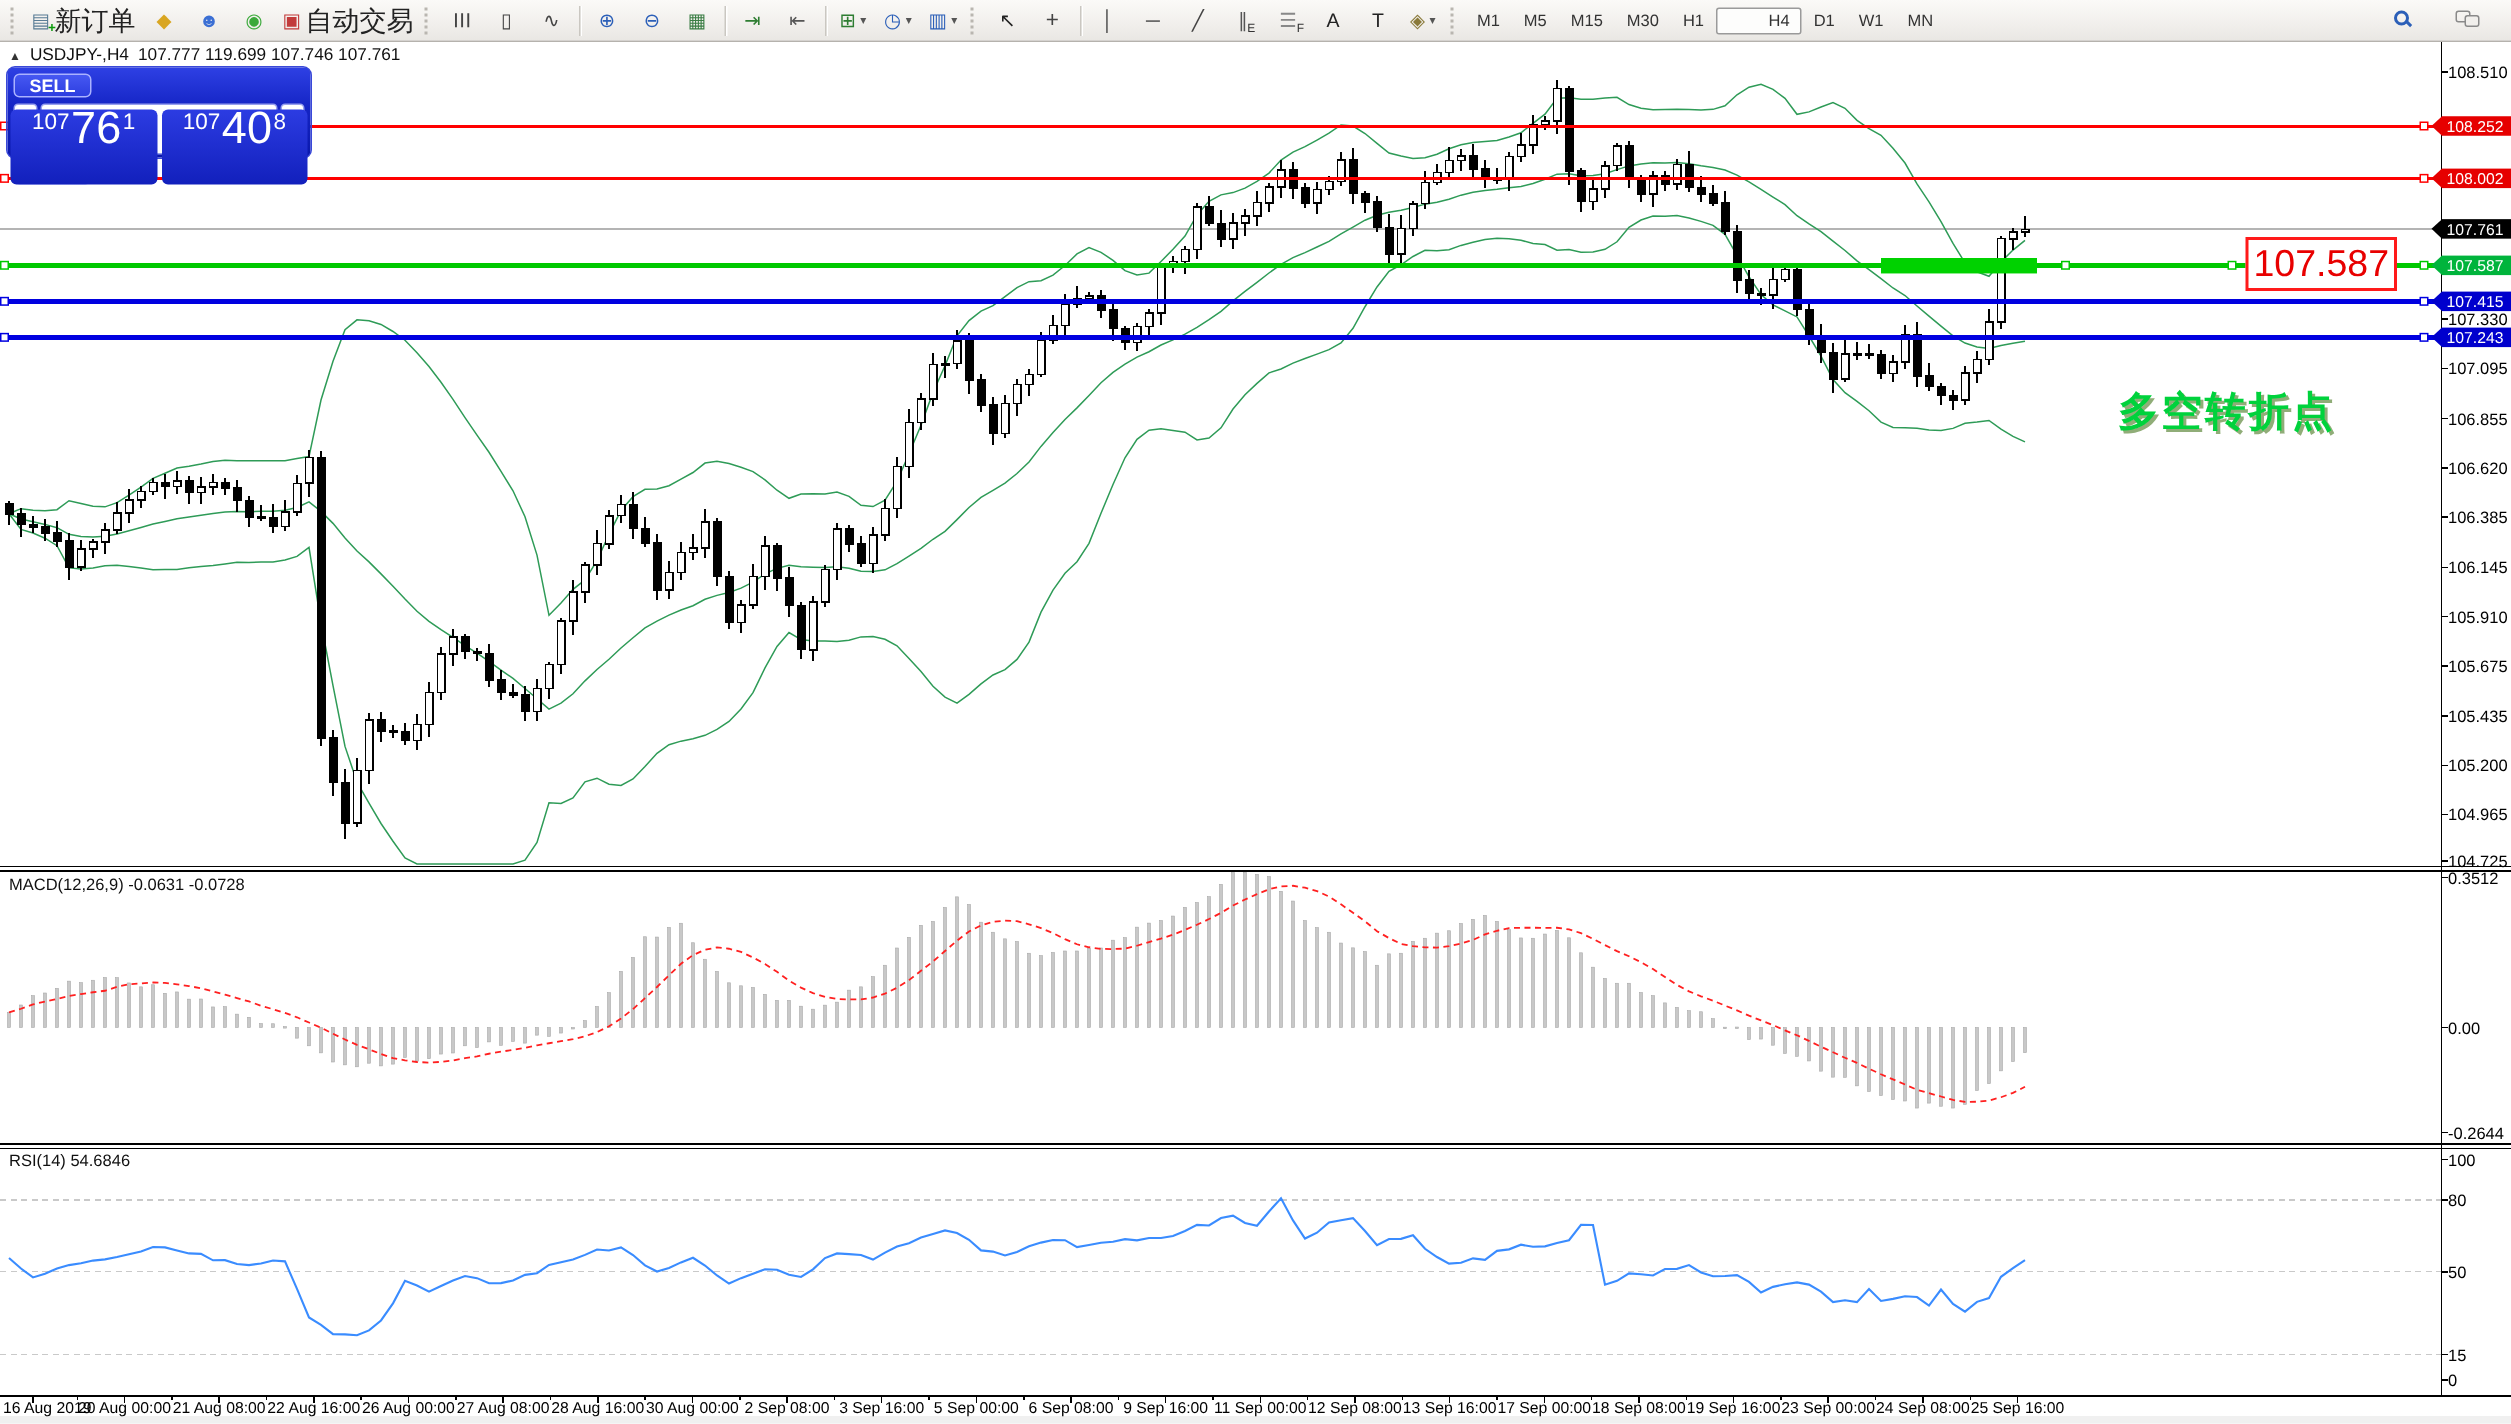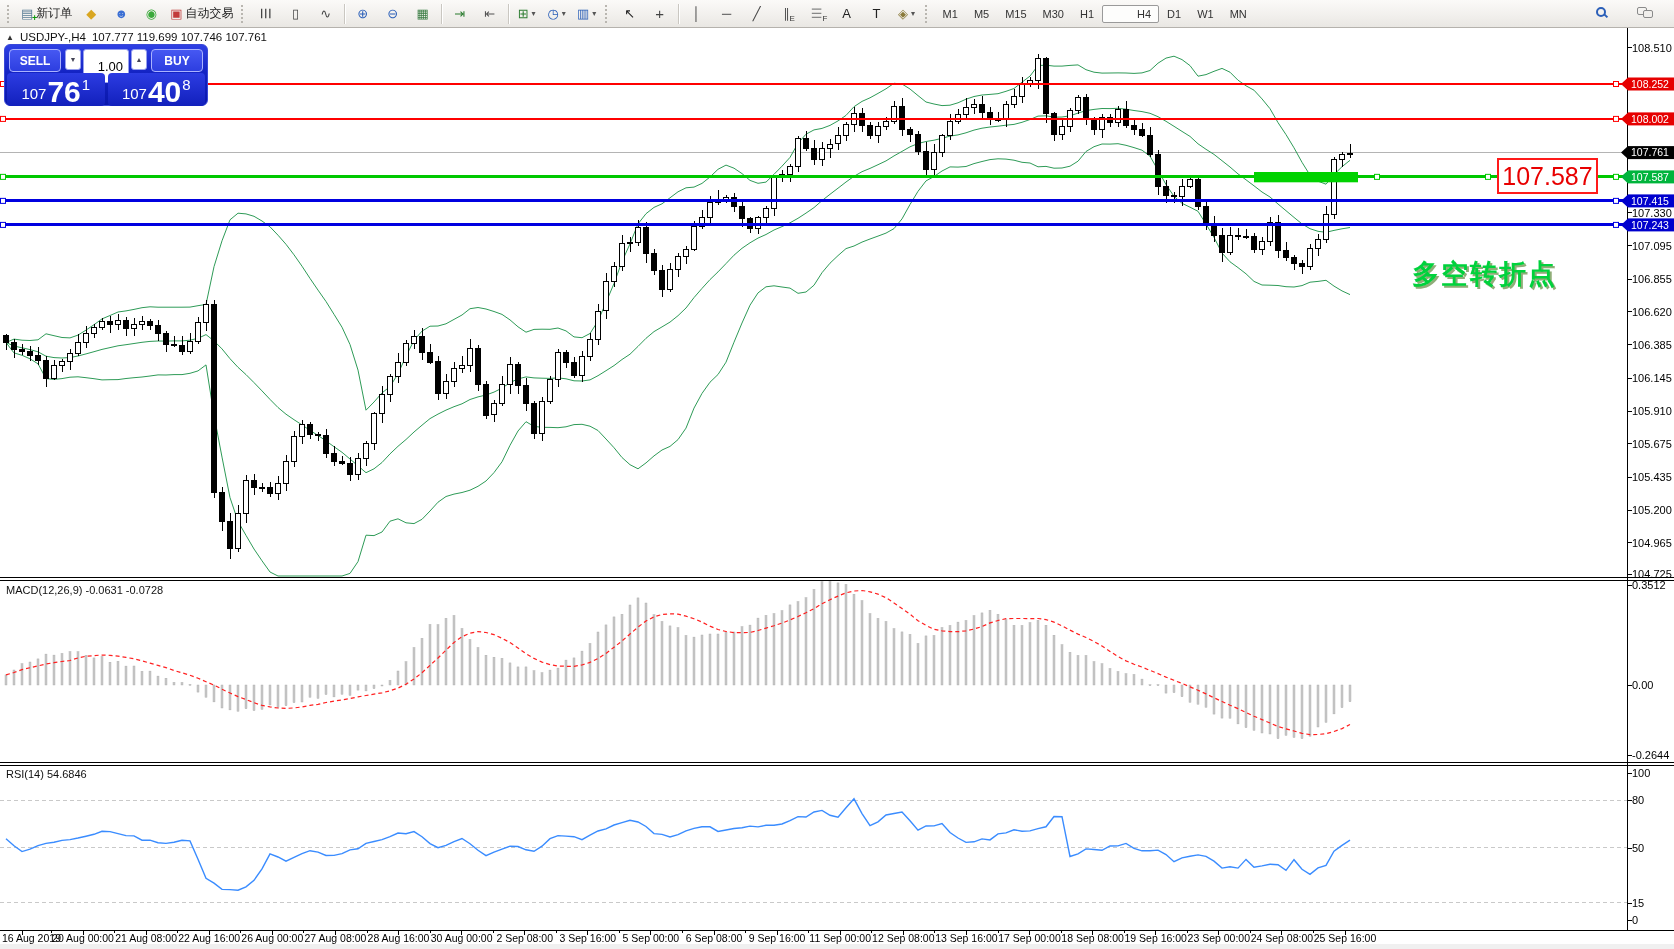--- a/index.html
+++ b/index.html
@@ -6,21 +6,21 @@
     font-family:"Liberation Sans",sans-serif;position:relative;}
   #stage{position:relative;width:1674px;height:949px;background:#fff;}
   
   #toolbar{position:absolute;left:0;top:0;width:1674px;height:28px;z-index:10;
     background:linear-gradient(180deg,#fbfaf8 0%,#f1efec 60%,#e9e7e3 100%);
     border-bottom:1px solid #b5b2ad;display:flex;align-items:center;padding:0 4px;box-sizing:border-box;}
   .grip{width:3px;height:18px;border-left:2px dotted #b9b6b0;margin:0 5px 0 3px;flex:none;}
   .tsep{width:1px;height:20px;background:#cac7c1;box-shadow:1px 0 0 #fff;margin:0 3px;flex:none;}
   .tbtn{height:22px;min-width:22px;display:flex;align-items:center;justify-content:center;
     font-size:13px;padding:0 3px;gap:3px;color:#333;flex:none;border:1px solid transparent;border-radius:2px;}
-  .tbtn .lbl{font-size:12px;color:#222;white-space:nowrap;}
+  .tbtn .lbl{font-size:18px;color:#222;white-space:nowrap;}
   .tbtn .dd{font-size:8px;color:#555;}
   .ico{position:relative;line-height:1;display:inline-block;}
   .ico .ibadge{position:absolute;right:-4px;bottom:-3px;font-size:9px;font-weight:bold;}
   .ico .isub{position:absolute;right:-5px;bottom:-3px;font-size:8px;color:#333;}
   .tf{font-size:11px;padding:2px 7px;color:#333;border:1px solid transparent;flex:none;}
   .tf.active{background:#fdfdfc;border:1px solid #9a9a9a;border-radius:2px;padding-left:34px;}
   .mag{position:relative;width:13px;height:13px;display:inline-block;}
   .mag::before{content:"";position:absolute;left:1px;top:1px;width:6px;height:6px;border:2px solid #2b5fb8;border-radius:50%;}
   .mag::after{content:"";position:absolute;left:9px;top:9px;width:4px;height:2px;background:#2b5fb8;transform:rotate(45deg);}
   .chatic{position:relative;width:16px;height:12px;display:inline-block;}
@@ -29,35 +29,35 @@
   
   #plotwrap{position:absolute;left:0;top:0;z-index:1;}
   svg{font-family:"Liberation Sans",sans-serif;}
   .chart-title{position:absolute;left:6px;top:31px;z-index:5;font-size:11.5px;color:#111;
     display:flex;gap:6px;align-items:center;}
   .chart-title .cmark{font-size:8px;color:#333;}
   
   .trade-panel{position:absolute;left:4px;top:44px;width:204px;height:62px;z-index:6;
     background:linear-gradient(180deg,#2e40e4 0%,#1424c4 45%,#0a18ac 100%);
     border:1px solid #3948d8;border-radius:6px;box-sizing:border-box;}
-  .tp-row1{display:flex;gap:4px;margin:4px 4px 0 4px;height:21px;}
+  .tp-row1{display:flex;gap:4px;margin:4px 4px 0 4px;height:21px;flex-direction:column;}
   .tp-btn{width:50px;height:21px;background:linear-gradient(180deg,#4658f2,#2d3ee0);
     border:1px solid #aab2ff;border-radius:4px;color:#fff;font-size:12px;font-weight:bold;
     display:flex;align-items:center;justify-content:center;font-family:"Liberation Sans",sans-serif;}
   .tp-vol{flex:1;display:flex;gap:2px;}
   .tp-spin{width:16px;height:21px;background:#fff;border:1px solid #97a0ee;border-radius:3px;
     font-size:7px;color:#445;display:flex;align-items:center;justify-content:center;box-sizing:border-box;}
   .tp-field{flex:1;height:34px;background:#fff;border:1px solid #97a0ee;border-radius:3px;
     font-size:13px;color:#000;text-align:right;padding-right:5px;box-sizing:border-box;
     display:flex;align-items:center;justify-content:flex-end;}
   .tp-row2{display:flex;gap:3px;margin:3px 2px 0 2px;}
   .tp-price{flex:1;height:32px;background:linear-gradient(180deg,#2c3ce2,#1220bc);border-radius:4px;
-    color:#fff;display:flex;align-items:flex-end;justify-content:center;padding-bottom:1px;}
+    color:#fff;display:flex;align-items:flex-start;justify-content:center;padding-bottom:18px;}
   .tp-price .small{font-size:15px;margin:0 1px 3px 0;}
-  .tp-price .big{font-size:30px;font-weight:bold;line-height:26px;}
+  .tp-price .big{font-size:30px;font-weight:normal;line-height:26px;}
   .tp-price .sup{font-size:15px;margin:0 0 12px 1px;}
   
   .price-box{position:absolute;left:1497px;top:158px;width:97px;height:32px;z-index:6;
     border:2px solid #ff1a1a;background:#fff;color:#e80000;font-size:25px;
     display:flex;align-items:center;justify-content:center;}
   .turning-point{position:absolute;left:1412px;top:256px;z-index:5;font-size:27px;font-weight:bold;
     color:#00d23c;text-shadow:2px 2px 0 #90ad78;letter-spacing:2px;white-space:nowrap;}
   .macd-label{position:absolute;left:6px;top:584px;z-index:5;font-size:11px;color:#111;}
   .rsi-label{position:absolute;left:6px;top:768px;z-index:5;font-size:11px;color:#111;text-align:right;}
 </style>

